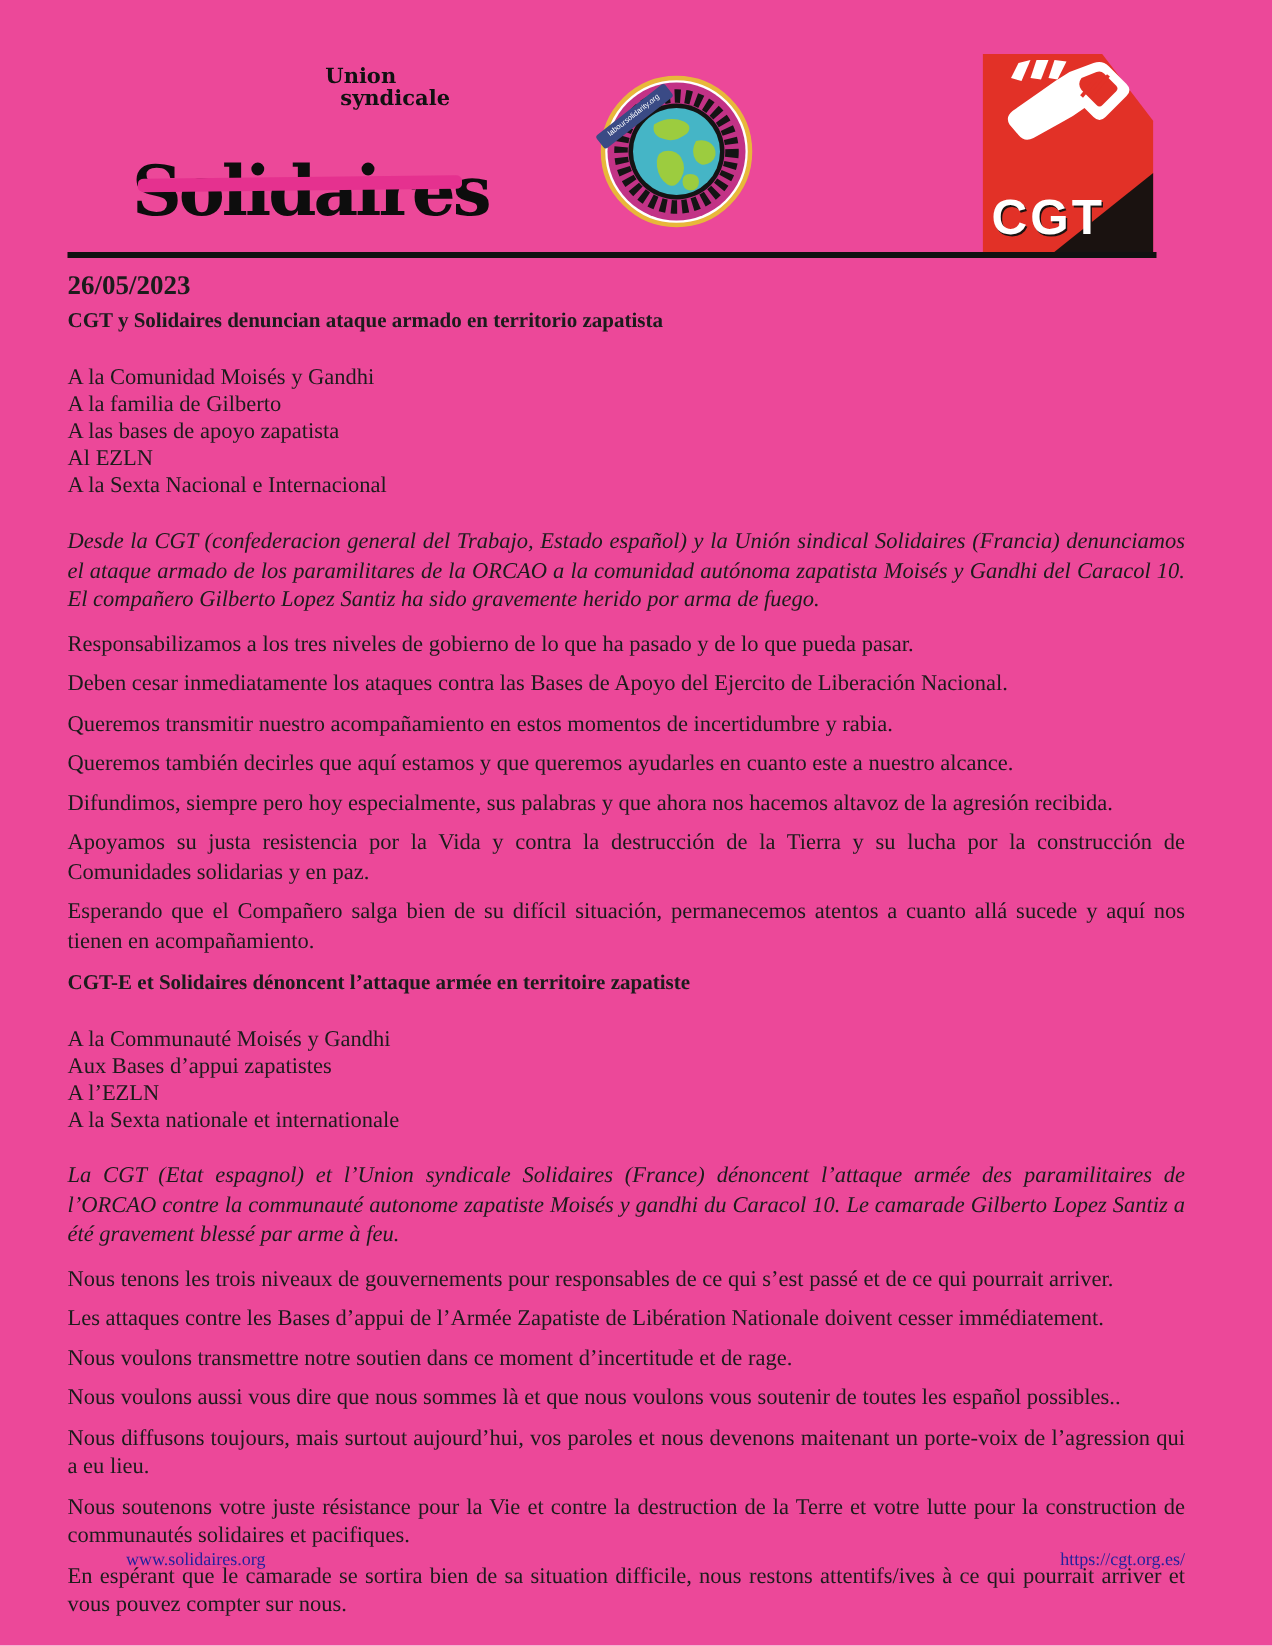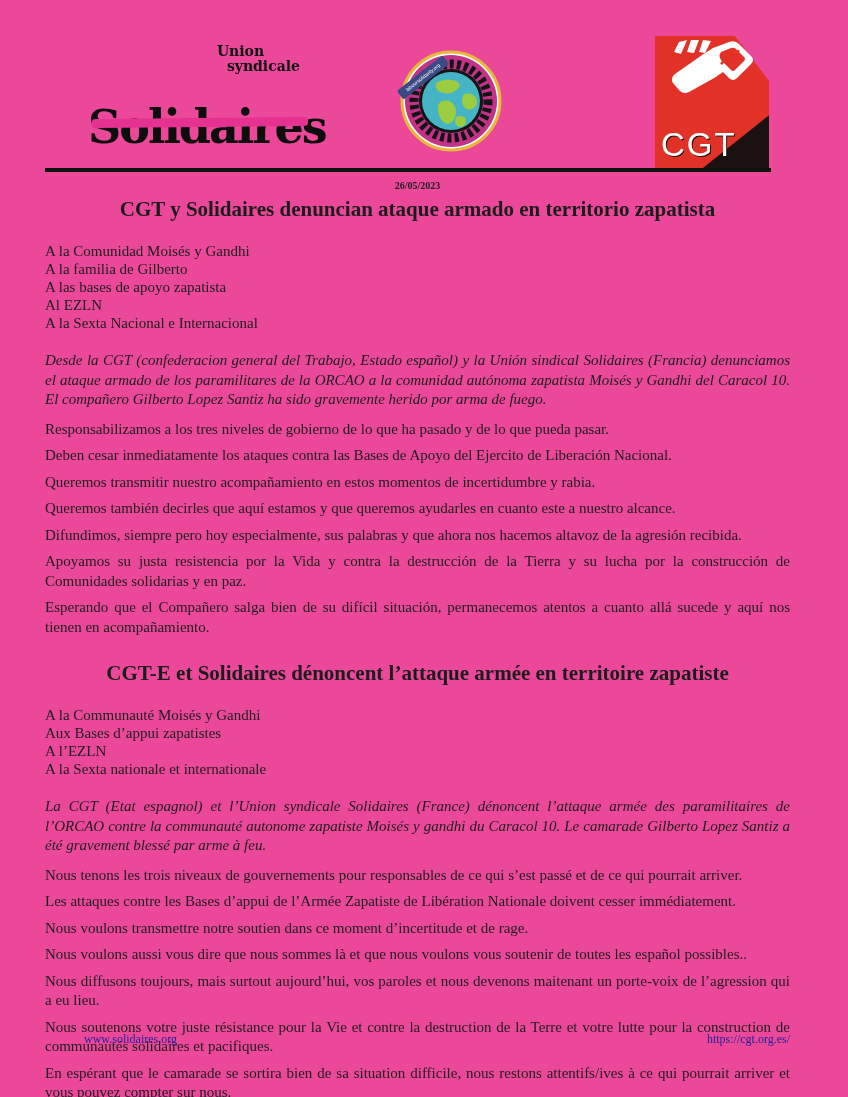--- a/index.html
+++ b/index.html
@@ -29,30 +29,30 @@
     color:#ffffff; font-family:"Liberation Sans", sans-serif; font-size:5px;
     line-height:11px; text-align:center; overflow:hidden; letter-spacing:0; }
 
   .cgt-logo { position:absolute; left:655px; top:36px; width:114px; height:132px; }
   .cgt-red { position:absolute; inset:0; background:#e23127;
     clip-path:polygon(0 0, 70% 0, 100% 34%, 100% 100%, 0 100%); }
   .cgt-black { position:absolute; inset:0; background:#1a1210;
     clip-path:polygon(100% 60%, 100% 100%, 42% 100%); }
   .cgt-fist { position:absolute; left:6px; top:4px; width:100px; height:72px; }
   .cgt-word { position:absolute; left:6px; bottom:4px;
-    font-family:"Liberation Sans", sans-serif; font-weight:normal; font-size:33px;
+    font-family:"Liberation Sans", sans-serif; font-weight:bold; font-size:33px;
     letter-spacing:2px; color:#ffffff; text-shadow:1px 1px 0 #1a1210; }
 
   .header-rule { position:absolute; left:45px; top:168px; width:726px; height:4px; background:#111; }
 
   
   .doc { padding:6px 58px 0 45px; }
-  .date-line { text-align:center; font-weight:bold; font-size:10px; margin-bottom:6px; }
-  .section-title { text-align:center; font-weight:bold; font-size:21px; margin:6px 0 20px 0; }
-  .section-title.fr { margin-top:24px; }
+  .date-line { text-align:left; font-weight:bold; font-size:18px; margin-bottom:6px; }
+  .section-title { text-align:left; font-weight:bold; font-size:14px; margin:6px 0 20px 0; }
+  .section-title.fr { margin-top:10px; }
   .addressees { font-size:15px; line-height:18px; margin-bottom:19px; }
   .addressees div { white-space:pre; }
   .body-par { font-size:15px; line-height:19.5px; text-align:justify; margin-bottom:7px; }
   .par-gap { margin-bottom:10px;font-style:italic; }
 
   
   .footer { position:absolute; left:45px; right:58px; top:1032px;
     display:flex; justify-content:space-between; align-items:baseline; }
   .footer a { font-size:12px; color:#22229c; text-decoration:none; font-family:"Liberation Serif", serif;margin-left:39px; }
 </style>

